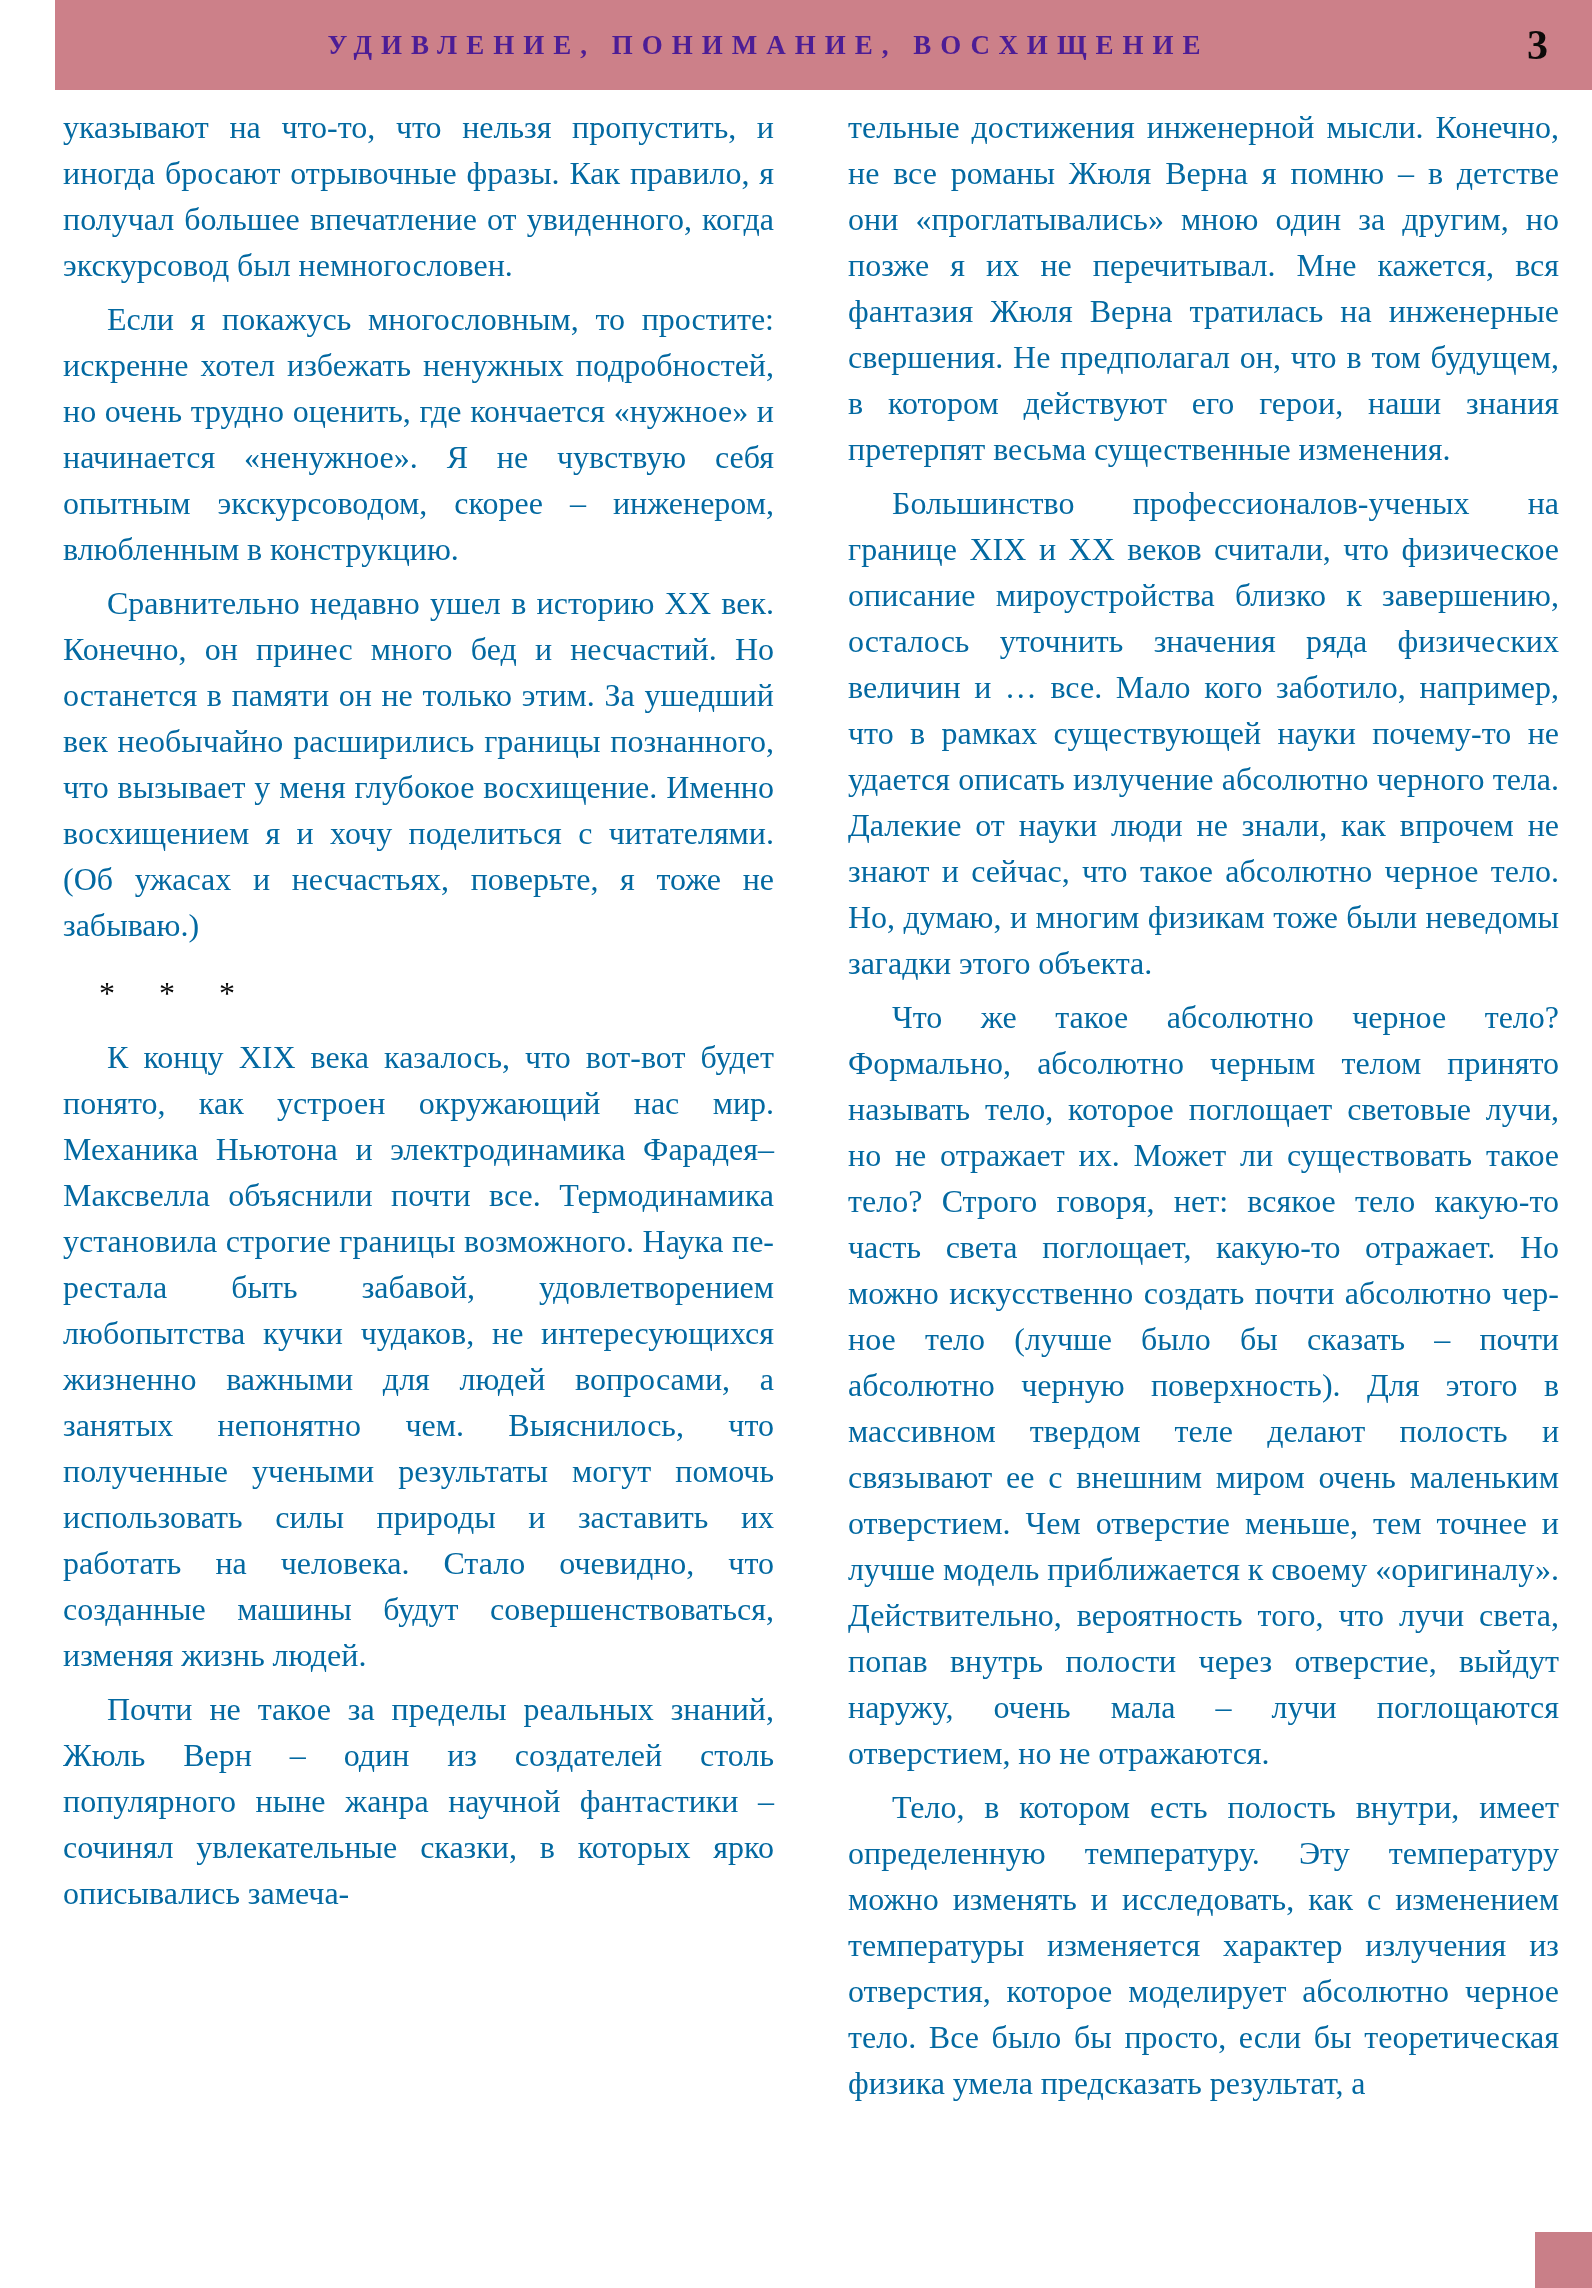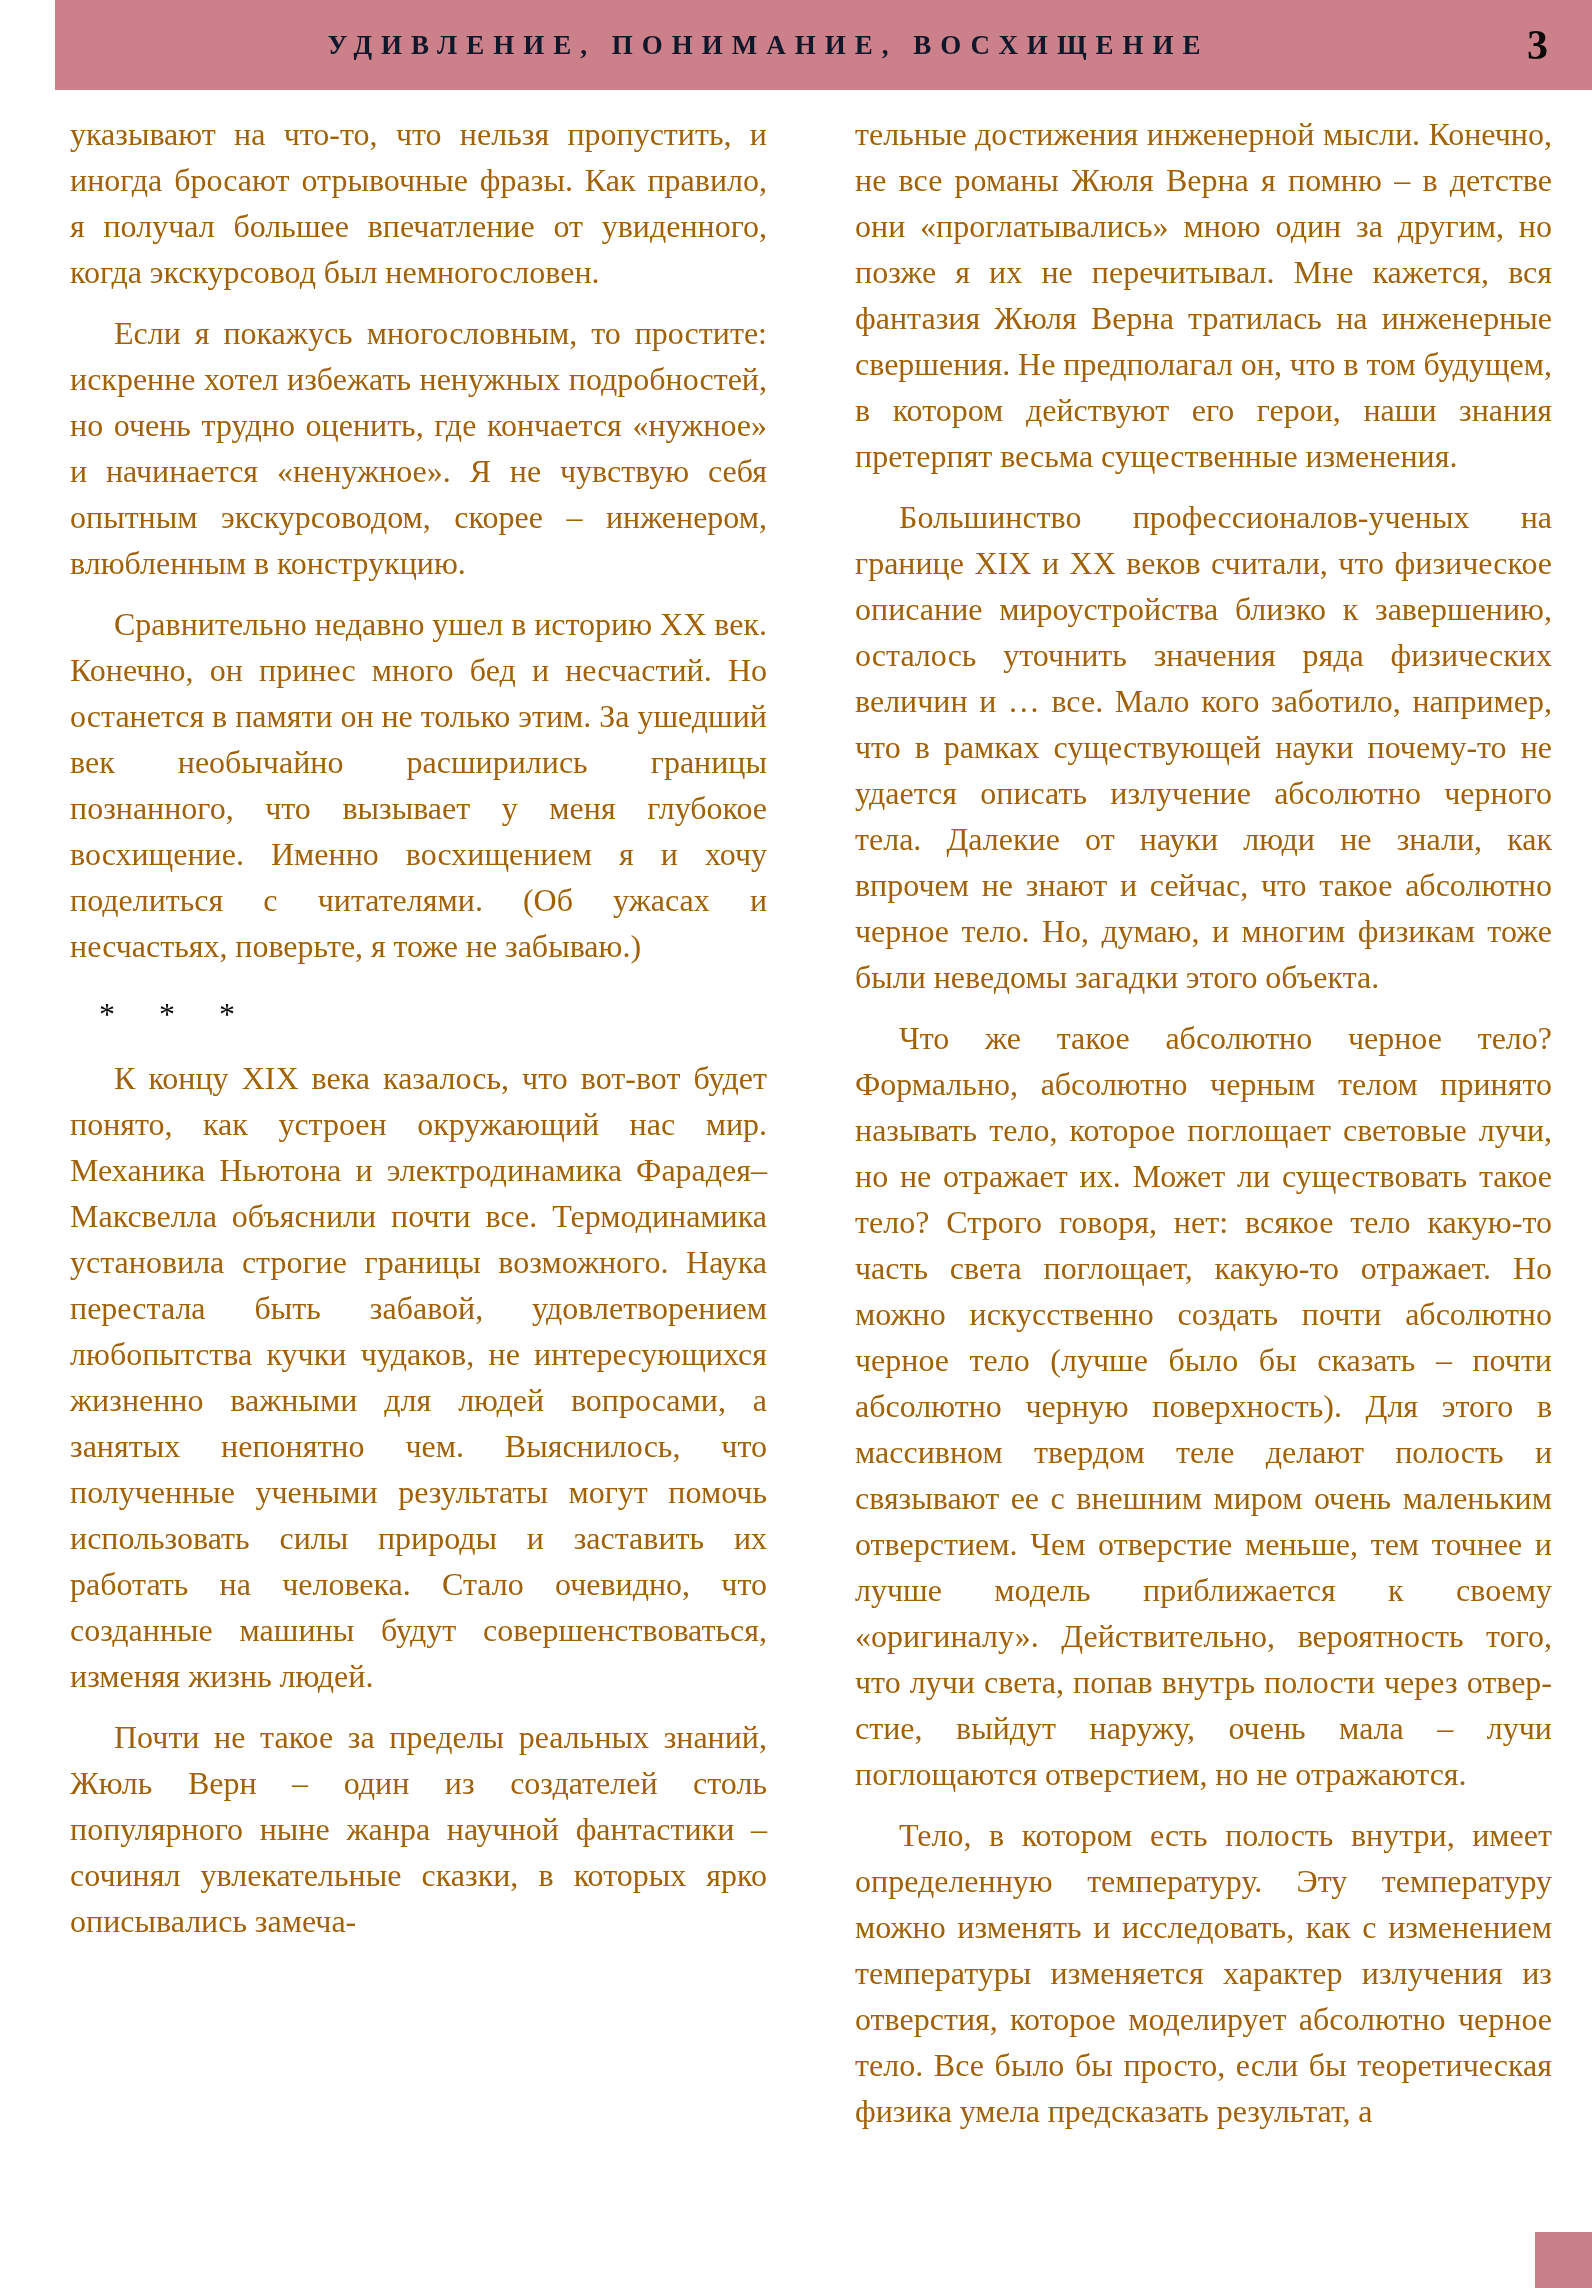--- a/index.html
+++ b/index.html
@@ -31,21 +31,21 @@
     top: 0;
     width: 1418px;
     height: 90px;
     display: flex;
     align-items: center;
     justify-content: center;
     font-family: "Liberation Serif", "DejaVu Serif", serif;
     font-size: 27px;
     font-weight: 700;
     letter-spacing: 9px;
-    color: #0f172a;
+    color: #4c1d95;
     white-space: nowrap;
     text-indent: 9px;
   }
   .header-pageno {
     position: absolute;
     right: 44px;
     top: 0;
     height: 90px;
     display: flex;
     align-items: center;
@@ -64,26 +64,26 @@
     height: 2149px;
     display: flex;
     gap: 58px;
   }
   .column {
     width: 727px;
     overflow: hidden;
   }
 
   .para {
-    margin: 15px;
+    margin: 8px;
     font-size: 32px;
     line-height: 46px;
     text-align: justify;
     text-justify: inter-word;
-    color: #a16207;
+    color: #0369a1;
     hyphens: manual;
     -webkit-hyphens: manual;
     word-spacing: -0.2px;
   }
   .para.indent { text-indent: 44px; }
   .para.first  { text-indent: 0; }
 
   .stars {
     margin: 22px 0 18px 0;
     font-size: 32px;

